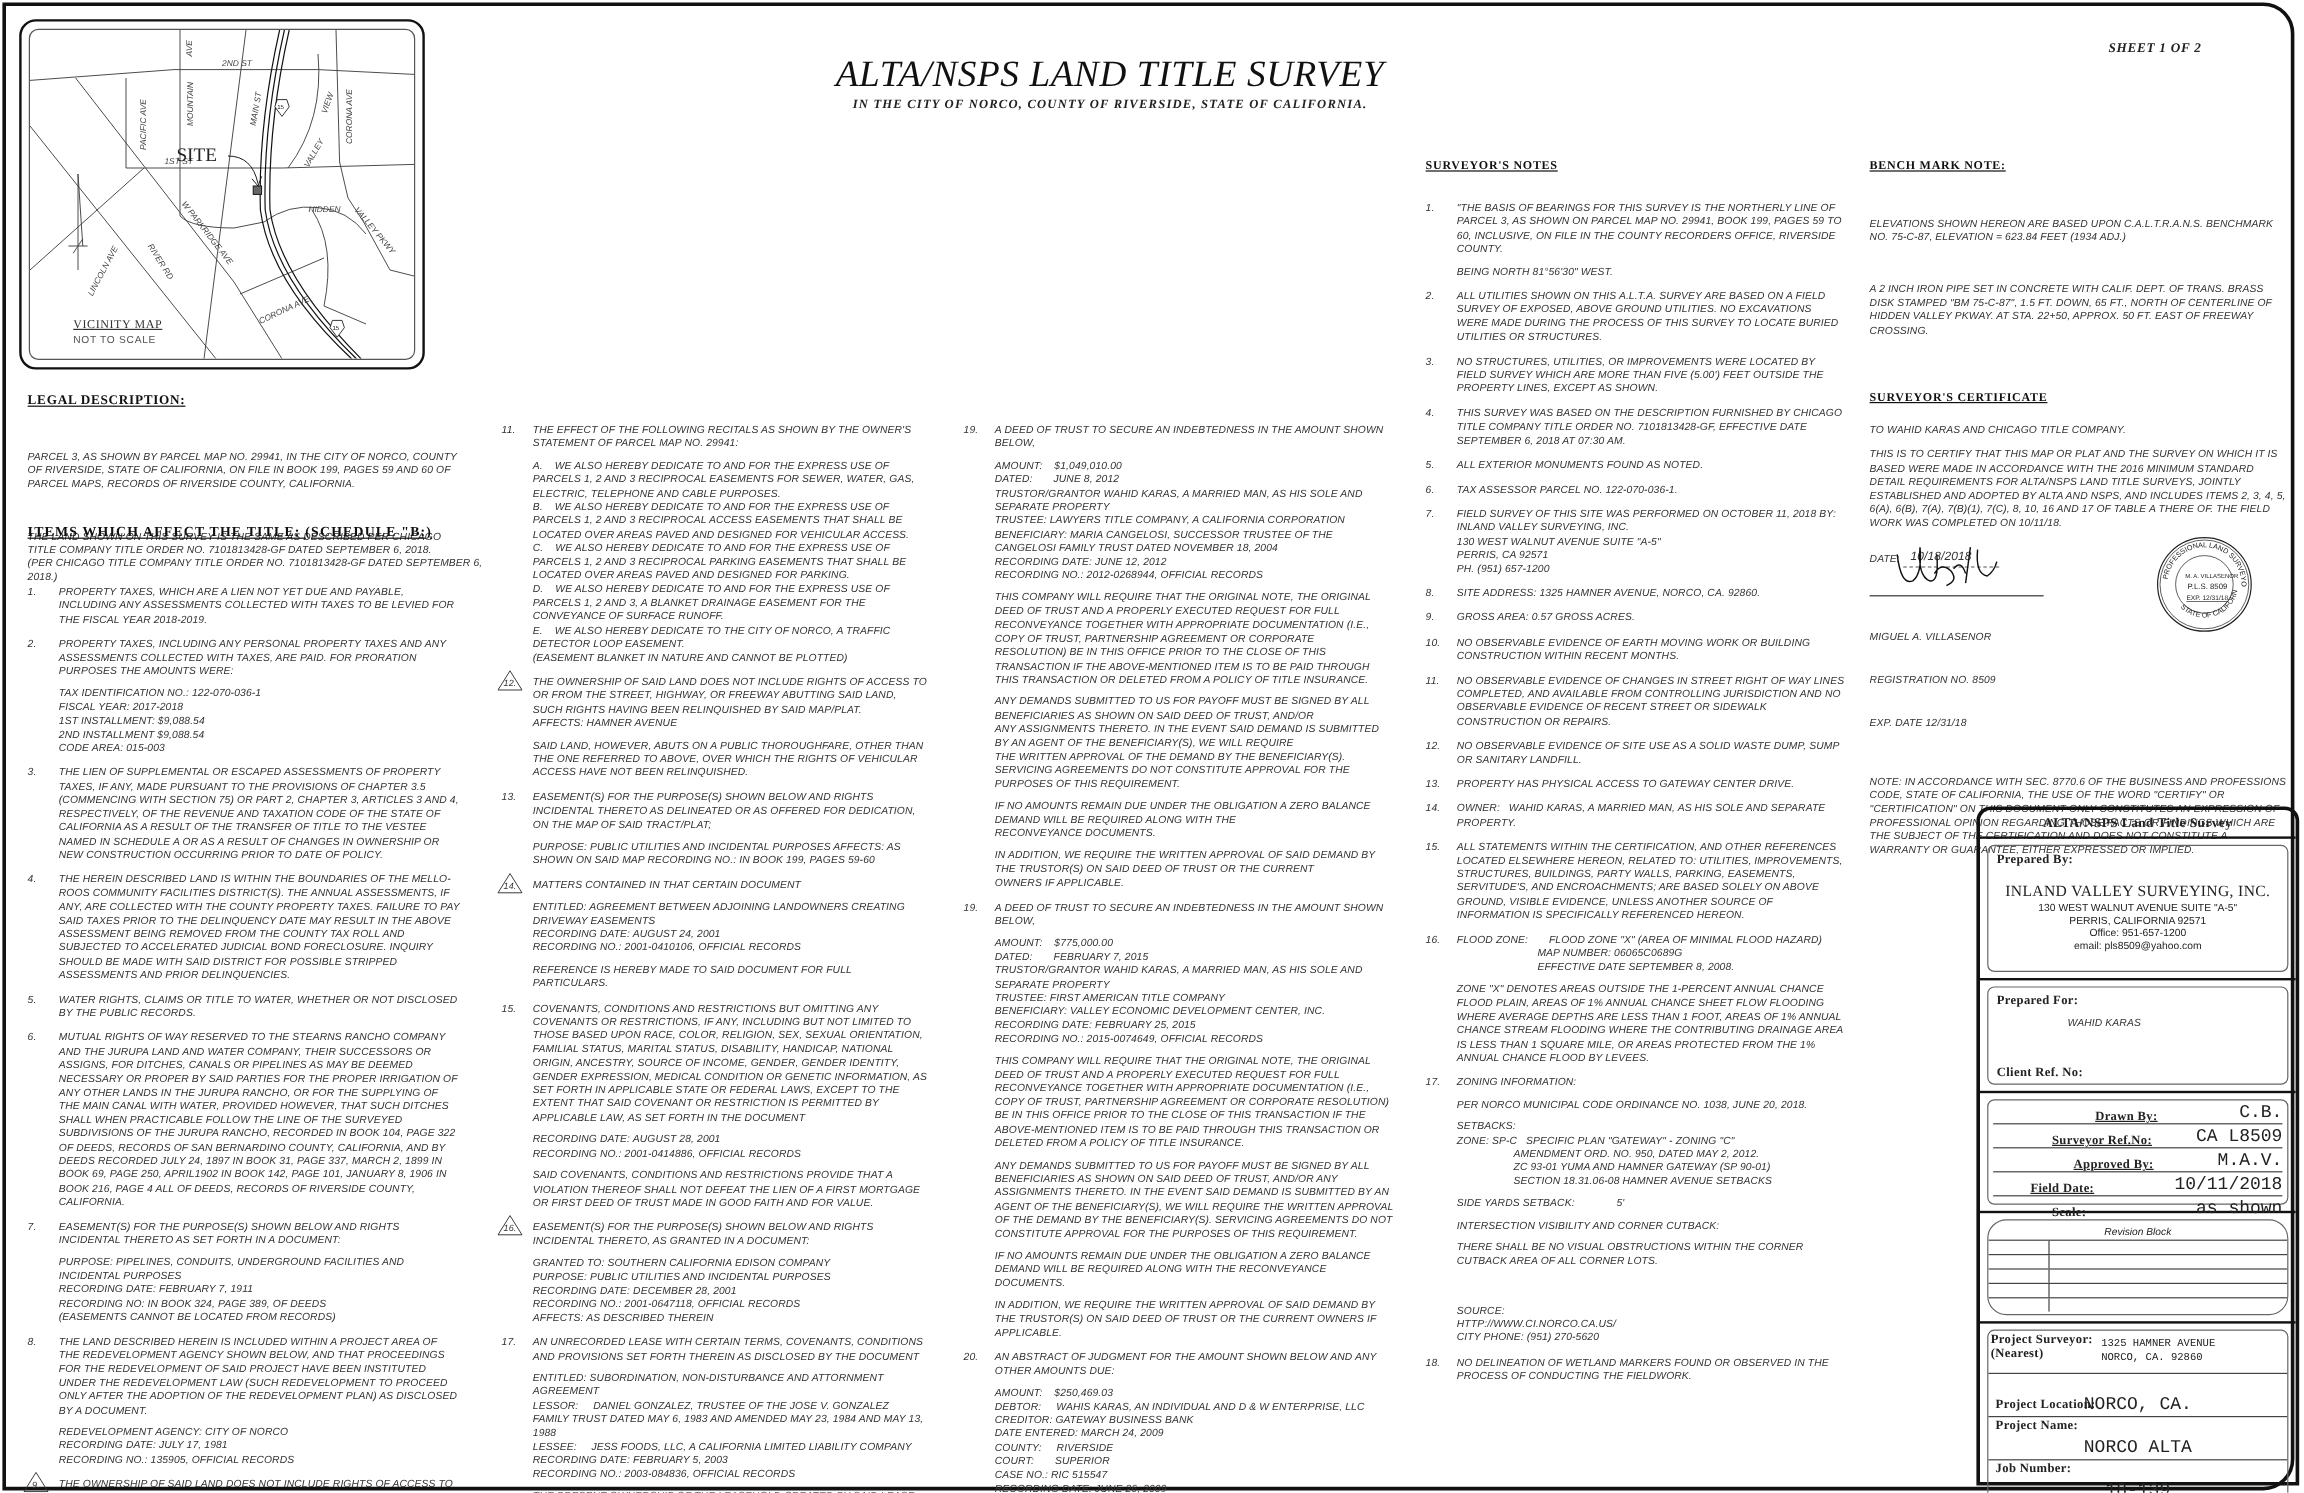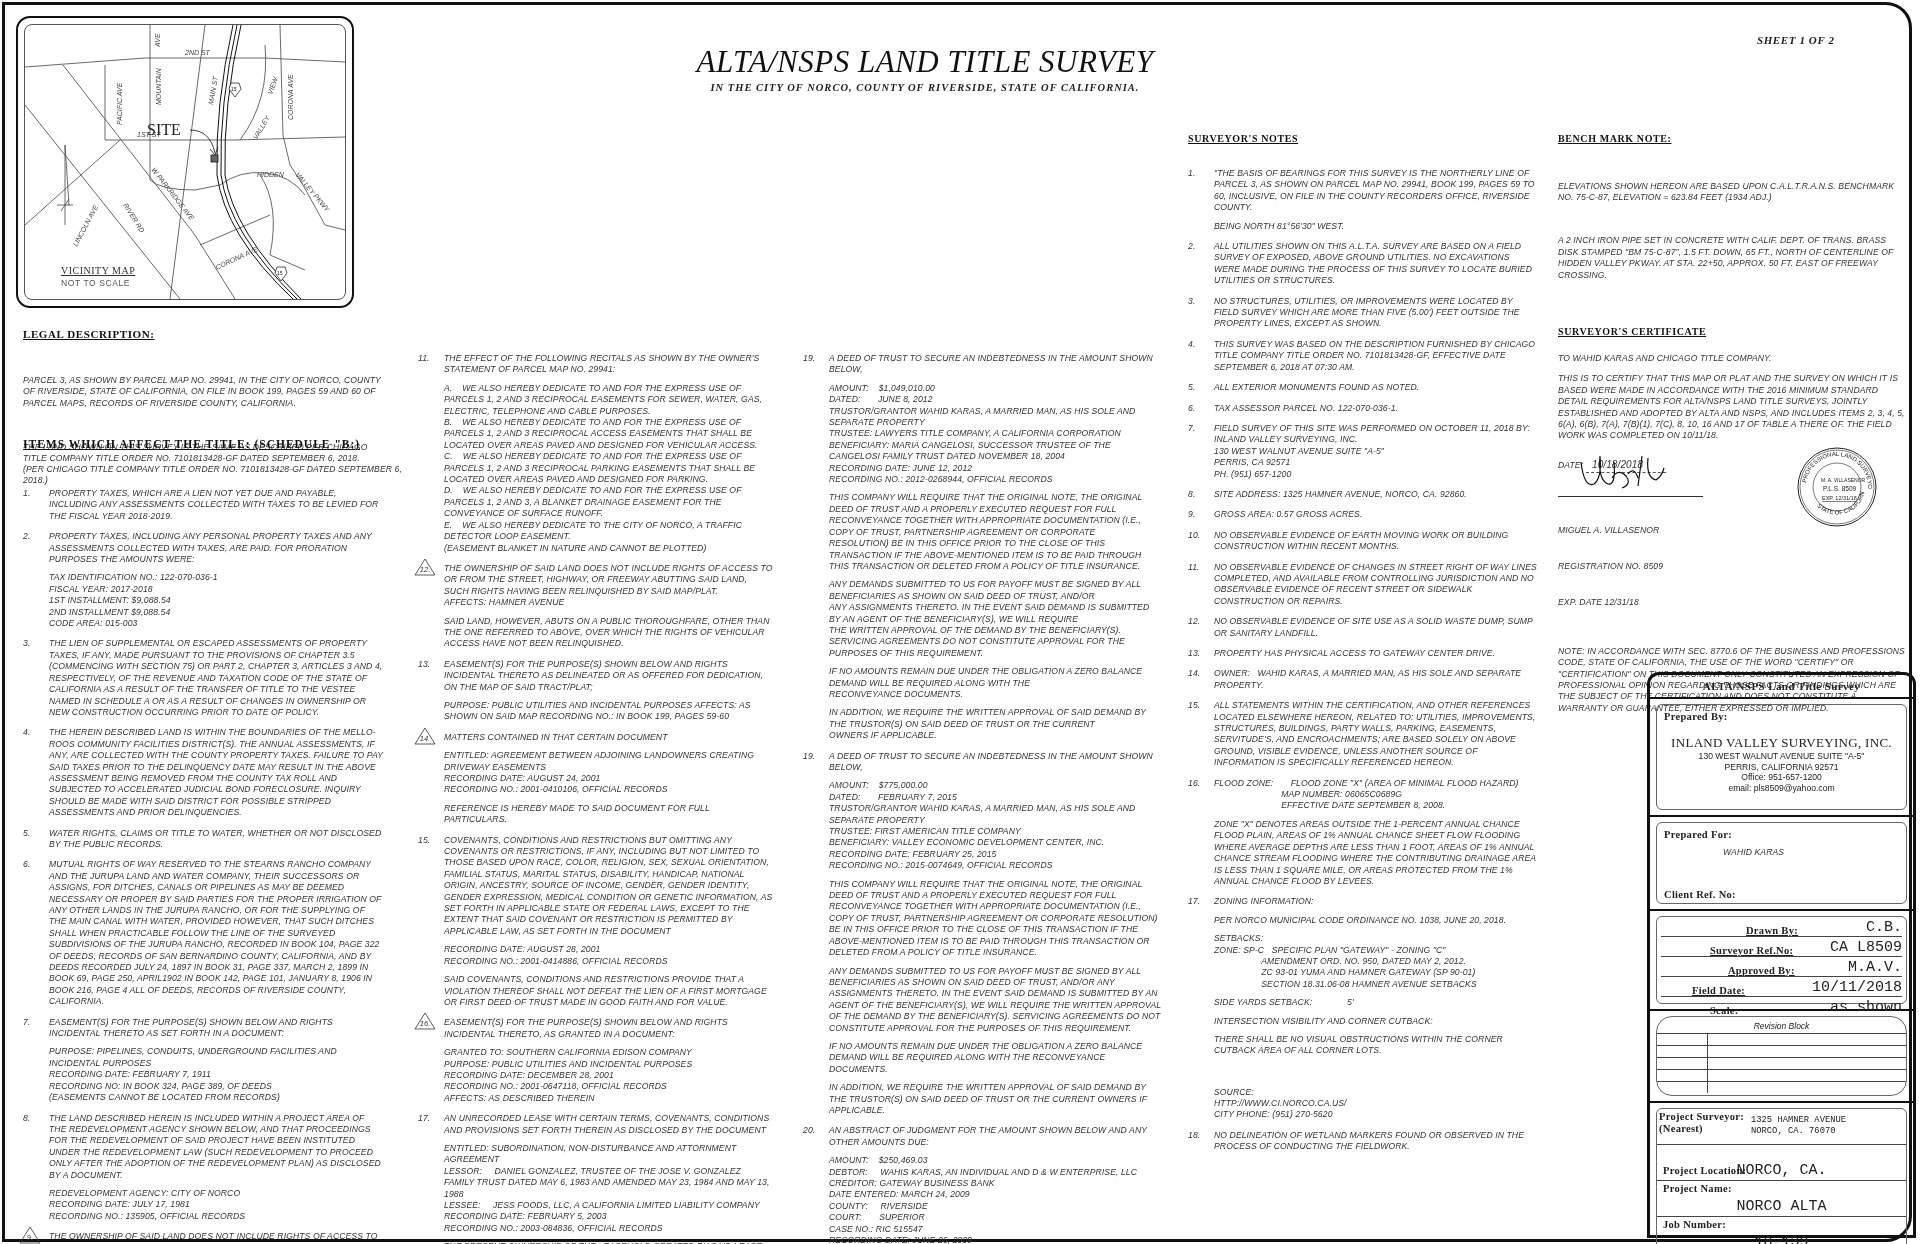--- a/index.html
+++ b/index.html
@@ -327,21 +327,21 @@
   </div>
   <div style="padding:5px 6px;">
     <div class="tb-box" style="height:144px;">
       <div class="proj-row">
         <div class="lbl abs" style="left:2px;top:2px;line-height:12px;">
           <div>Project Surveyor:</div>
           <div>(Nearest)</div>
         </div>
         <div class="val abs" style="left:94px;top:6px;font-size:8.8px;line-height:11px;">
           <div>1325 HAMNER AVENUE</div>
-          <div>NORCO, CA. 76070</div>
+          <div>NORCO, CA. 92860</div>
         </div>
       </div>
       <div class="proj-row">
         <div class="lbl abs" style="left:6px;top:20px;">Project Location:</div>
         <div class="val abs" style="left:0;right:0;top:17px;text-align:center;">NORCO, CA.</div>
       </div>
       <div class="proj-row">
         <div class="lbl abs" style="left:6px;top:2px;">Project Name:</div>
         <div class="val abs" style="left:0;right:0;top:17px;text-align:center;">NORCO ALTA</div>
       </div>

